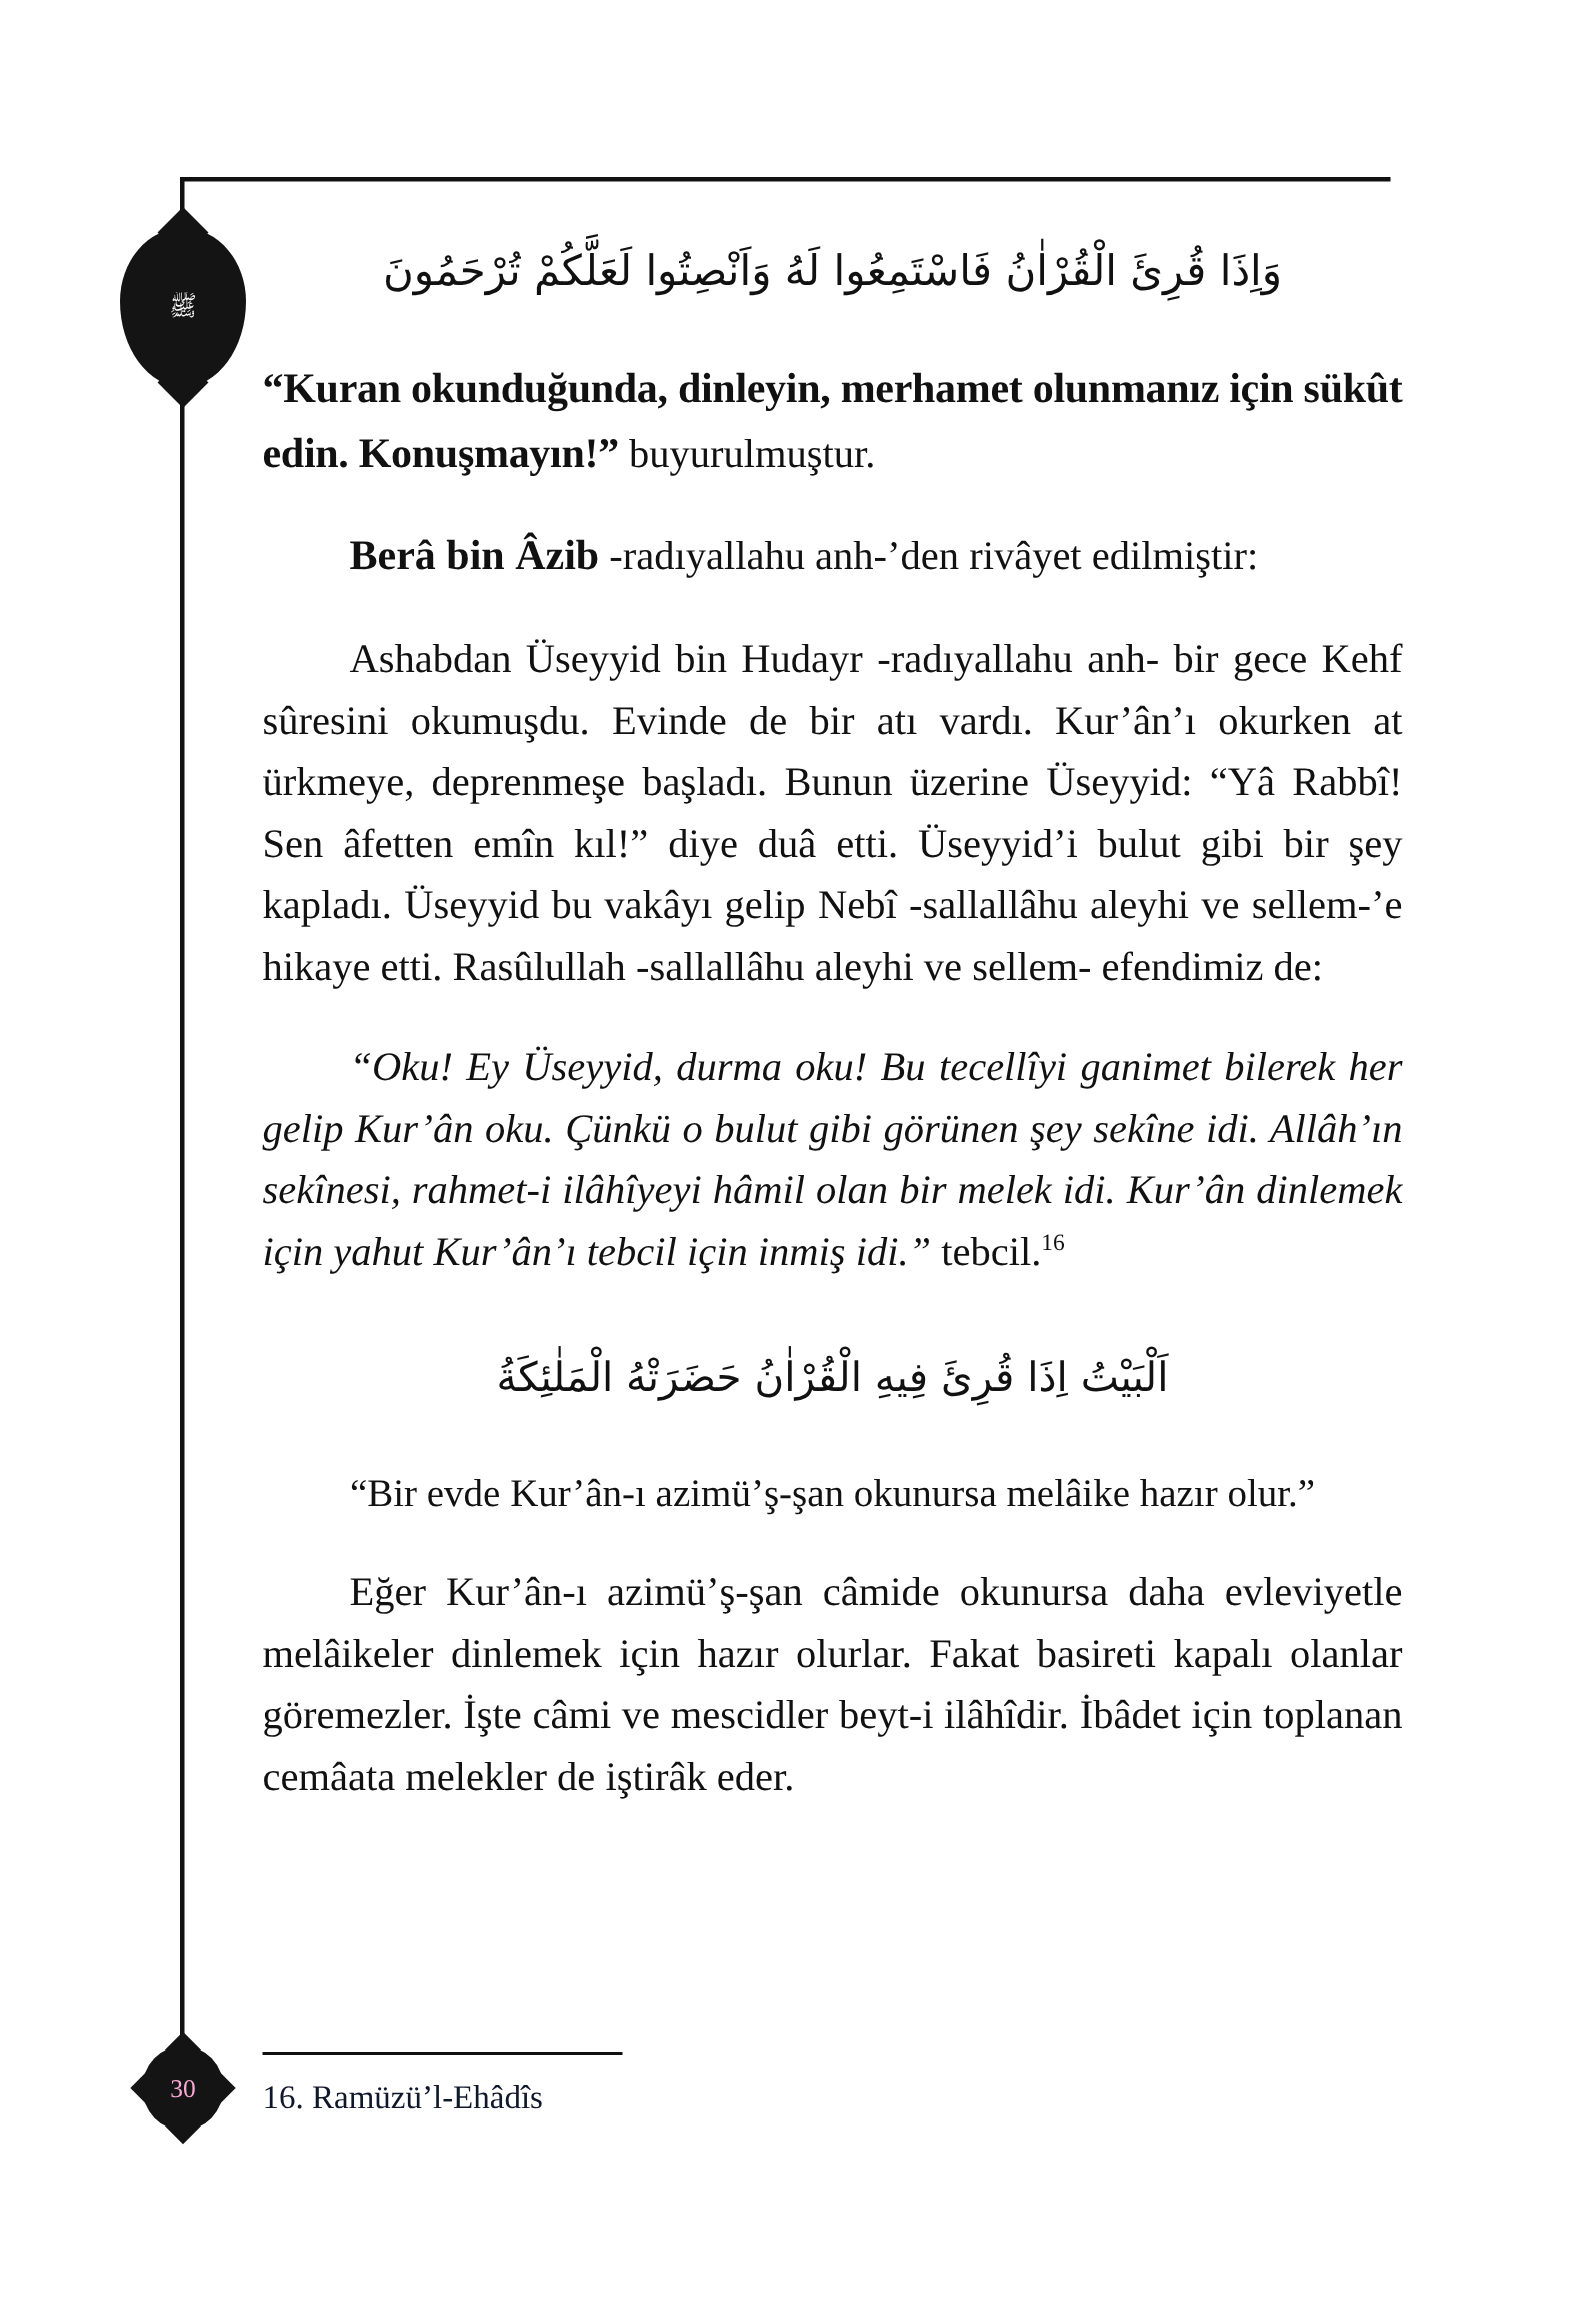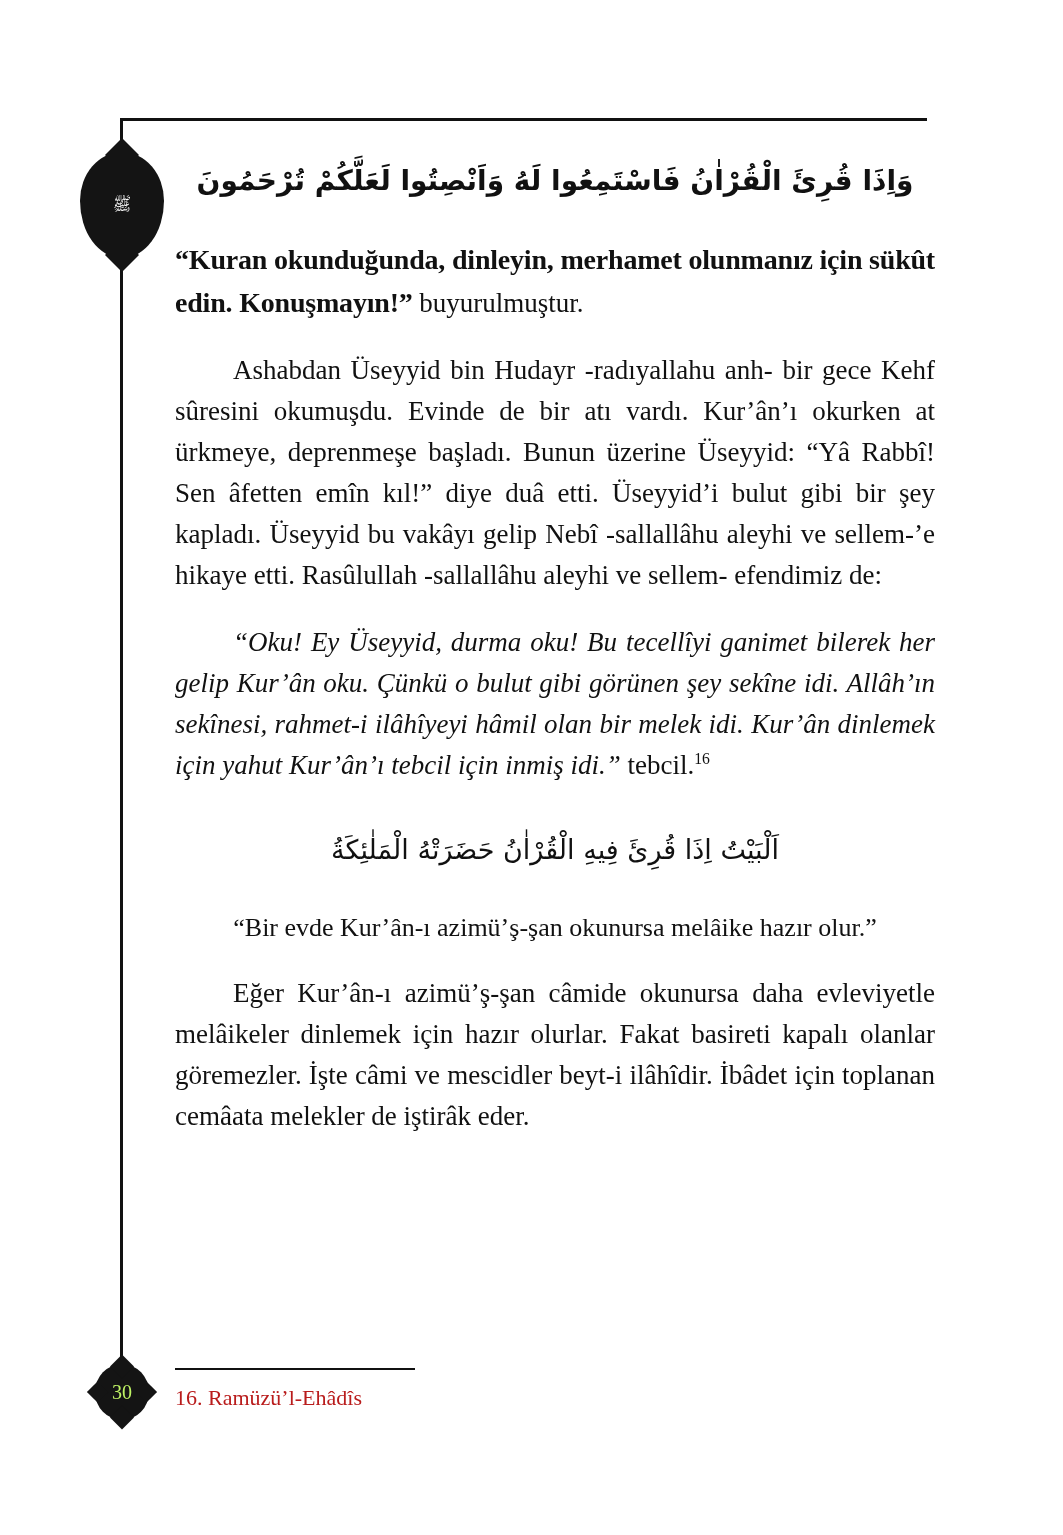--- a/index.html
+++ b/index.html
@@ -109,22 +109,22 @@
     height: 15px;
     background: #141414;
     transform: translateY(-50%) rotate(45deg);
   }
   .medallion-page .lobe-l { left: -5px; }
   .medallion-page .lobe-r { right: -5px; }
 
   .page-number {
     position: relative;
     z-index: 2;
-    color: #bef264;
-    font-size: 20px;
+    color: #f9a8d4;
+    font-size: 17px;
     font-family: "Liberation Serif", serif;
     line-height: 1;
   }
 
   
   .content {
     position: absolute;
     left: 175px;
     top: 150px;
     width: 760px;
@@ -132,21 +132,21 @@
 
   .arabic {
     direction: rtl;
     text-align: center;
     font-family: "DejaVu Sans", sans-serif;
     font-size: 28px;
     line-height: 1.75;
     color: #111111;
     margin: 0;
   }
-  .arabic-1 { margin-top: 6px; margin-bottom: 34px; font-weight: bold; }
+  .arabic-1 { margin-top: 6px; margin-bottom: 34px; }
   .arabic-2 { margin-top: 40px; margin-bottom: 34px; font-size: 27px; }
 
   p.body {
     margin: 0 0 0 0;
     font-size: 27px;
     line-height: 1.52;
     text-align: justify;
     text-justify: inter-word;
     hyphens: manual;
   }
@@ -195,21 +195,21 @@
   }
   .footnote-rule {
     width: 240px;
     height: 2px;
     background: #111111;
     margin-bottom: 14px;
   }
   .footnote-text {
     font-size: 22px;
     line-height: 1.3;
-    color: #b91c1c;
+    color: #0f172a;
   }
 </style>
 </head>
 <body>
 
 <div class="page">
 
   <div class="rule-top"></div>
   <div class="rule-left"></div>
 
@@ -218,20 +218,23 @@
   </div>
 
   <div class="content">
 
     <p class="arabic arabic-1">وَاِذَا قُرِئَ الْقُرْاٰنُ فَاسْتَمِعُوا لَهُ وَاَنْصِتُوا لَعَلَّكُمْ تُرْحَمُونَ</p>
 
     <p class="body">
       <span class="quote-bold">“Kuran okunduğunda, dinleyin, merhamet olunmanız için sükût edin. Konuşmayın!”</span><span> buyurulmuştur.</span>
     </p>
 
+    <p class="body indent">
+      <span class="lead-bold">Berâ bin Âzib</span><span> -radıyallahu anh-’den rivâyet edilmiştir:</span>
+    </p>
 
     <p class="body indent">Ashabdan Üseyyid bin Hudayr -radıyallahu anh- bir gece Kehf sûresini okumuşdu. Evinde de bir atı vardı. Kur’ân’ı okurken at ürkmeye, deprenmeşe başladı. Bunun üzerine Üseyyid: “Yâ Rabbî! Sen âfetten emîn kıl!” diye duâ etti. Üseyyid’i bulut gibi bir şey kapladı. Üseyyid bu vakâyı gelip Nebî -sallallâhu aleyhi ve sellem-’e hikaye etti. Rasûlullah -sallallâhu aleyhi ve sellem- efendimiz de:</p>
 
     <p class="italic-block">
       <span>“Oku! Ey Üseyyid, durma oku! Bu tecellîyi ganimet bilerek her gelip Kur’ân oku. Çünkü o bulut gibi görünen şey sekîne idi. Allâh’ın sekînesi, rahmet-i ilâhîyeyi hâmil olan bir melek idi. Kur’ân dinlemek için yahut Kur’ân’ı tebcil için inmiş idi.”</span><span style="font-style:normal"> tebcil.</span><sup class="fn">16</sup>
     </p>
 
 
     <p class="arabic arabic-2">اَلْبَيْتُ اِذَا قُرِئَ فِيهِ الْقُرْاٰنُ حَضَرَتْهُ الْمَلٰئِكَةُ</p>
 

